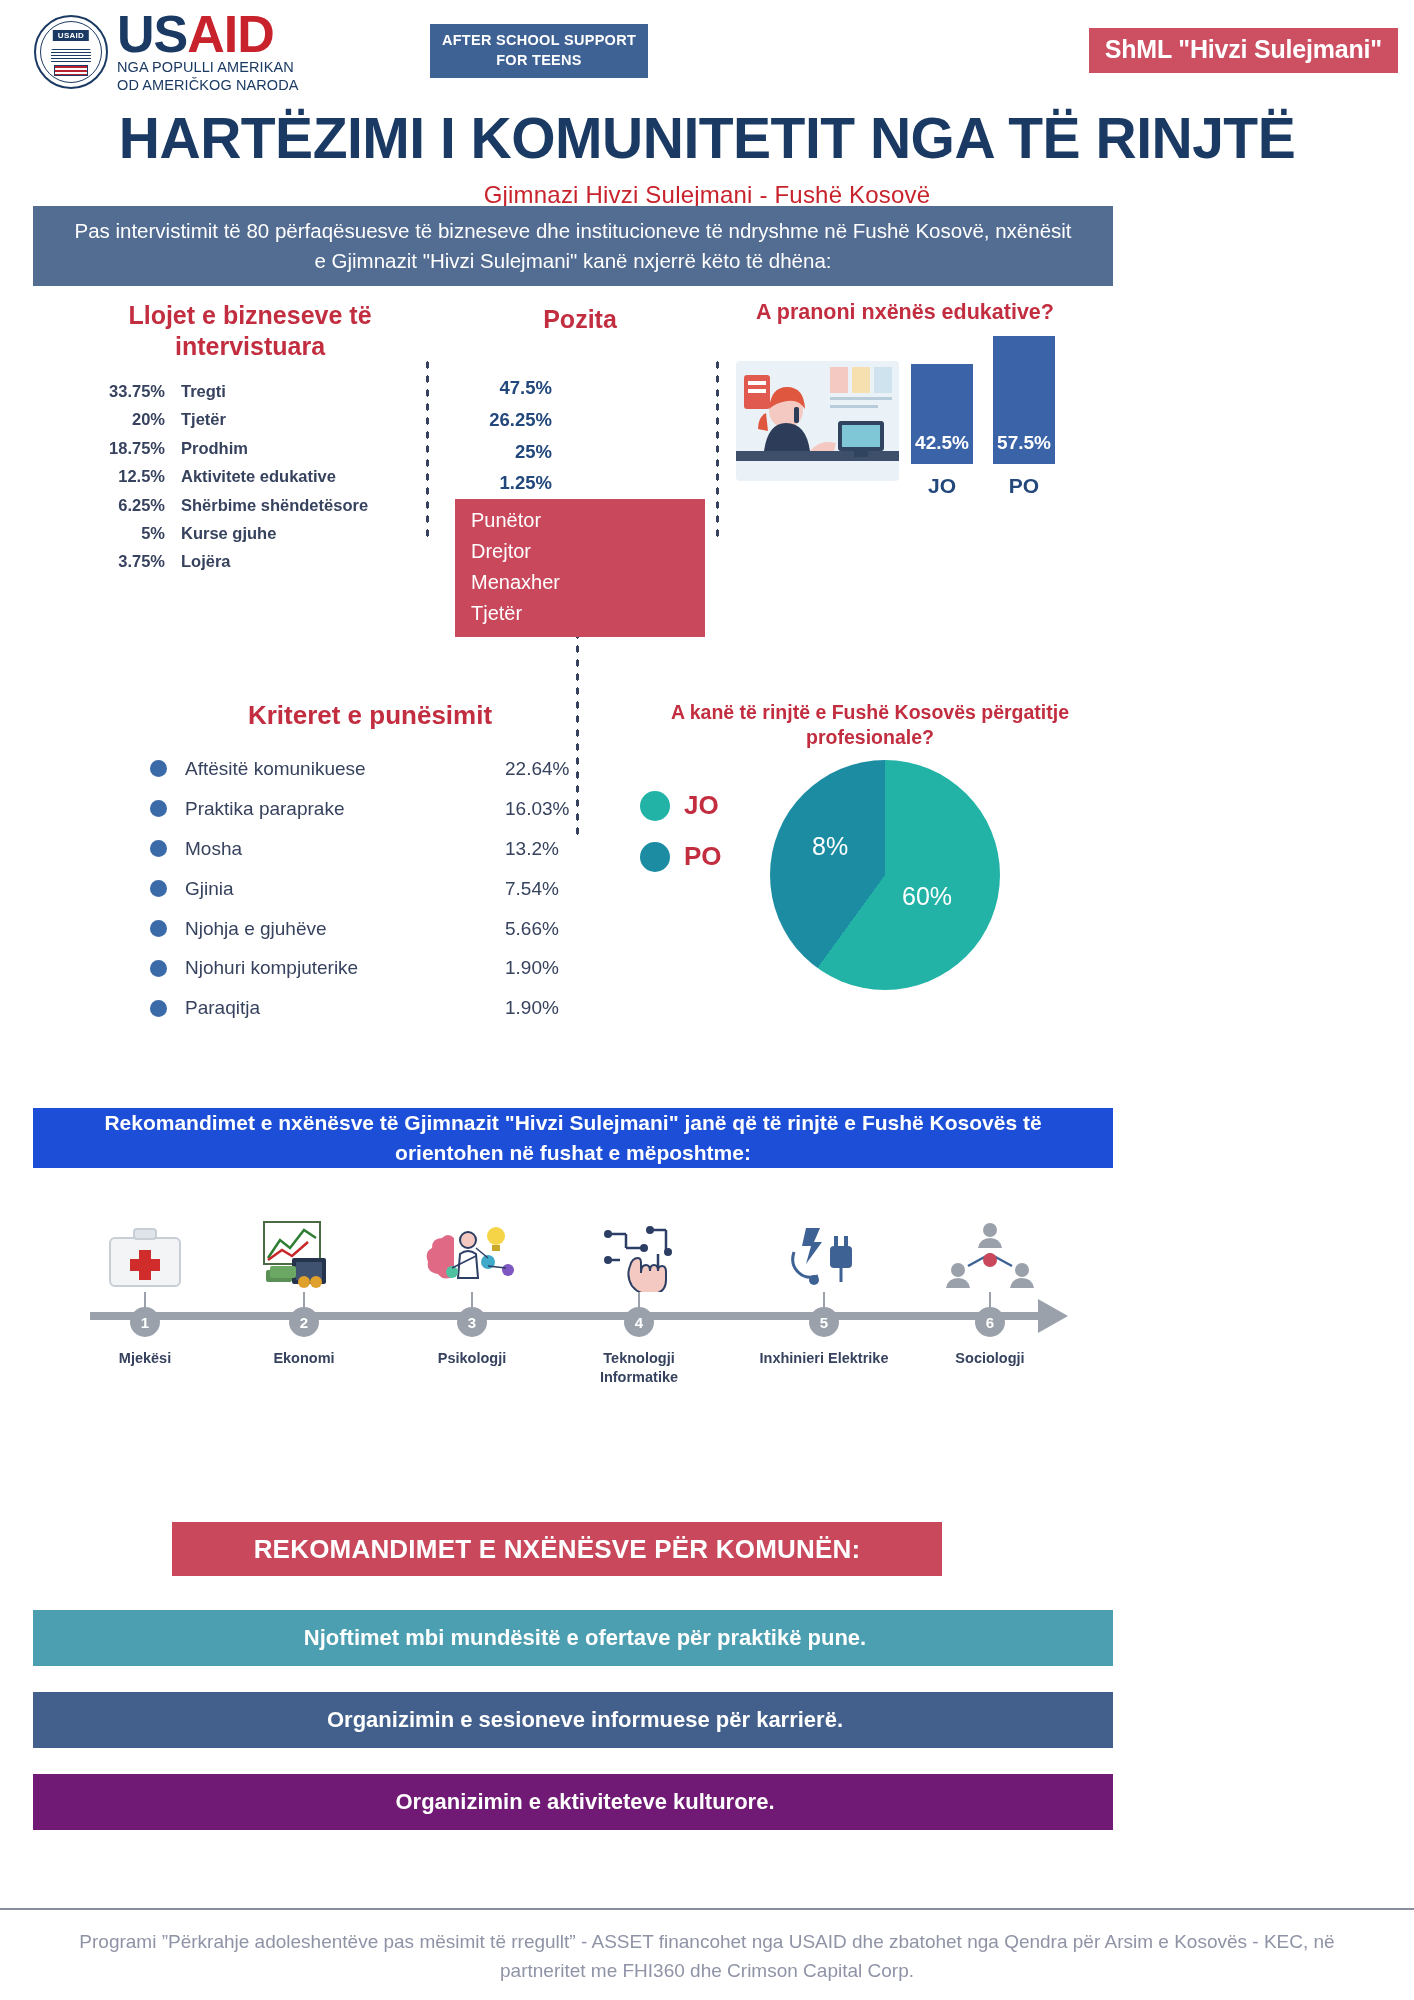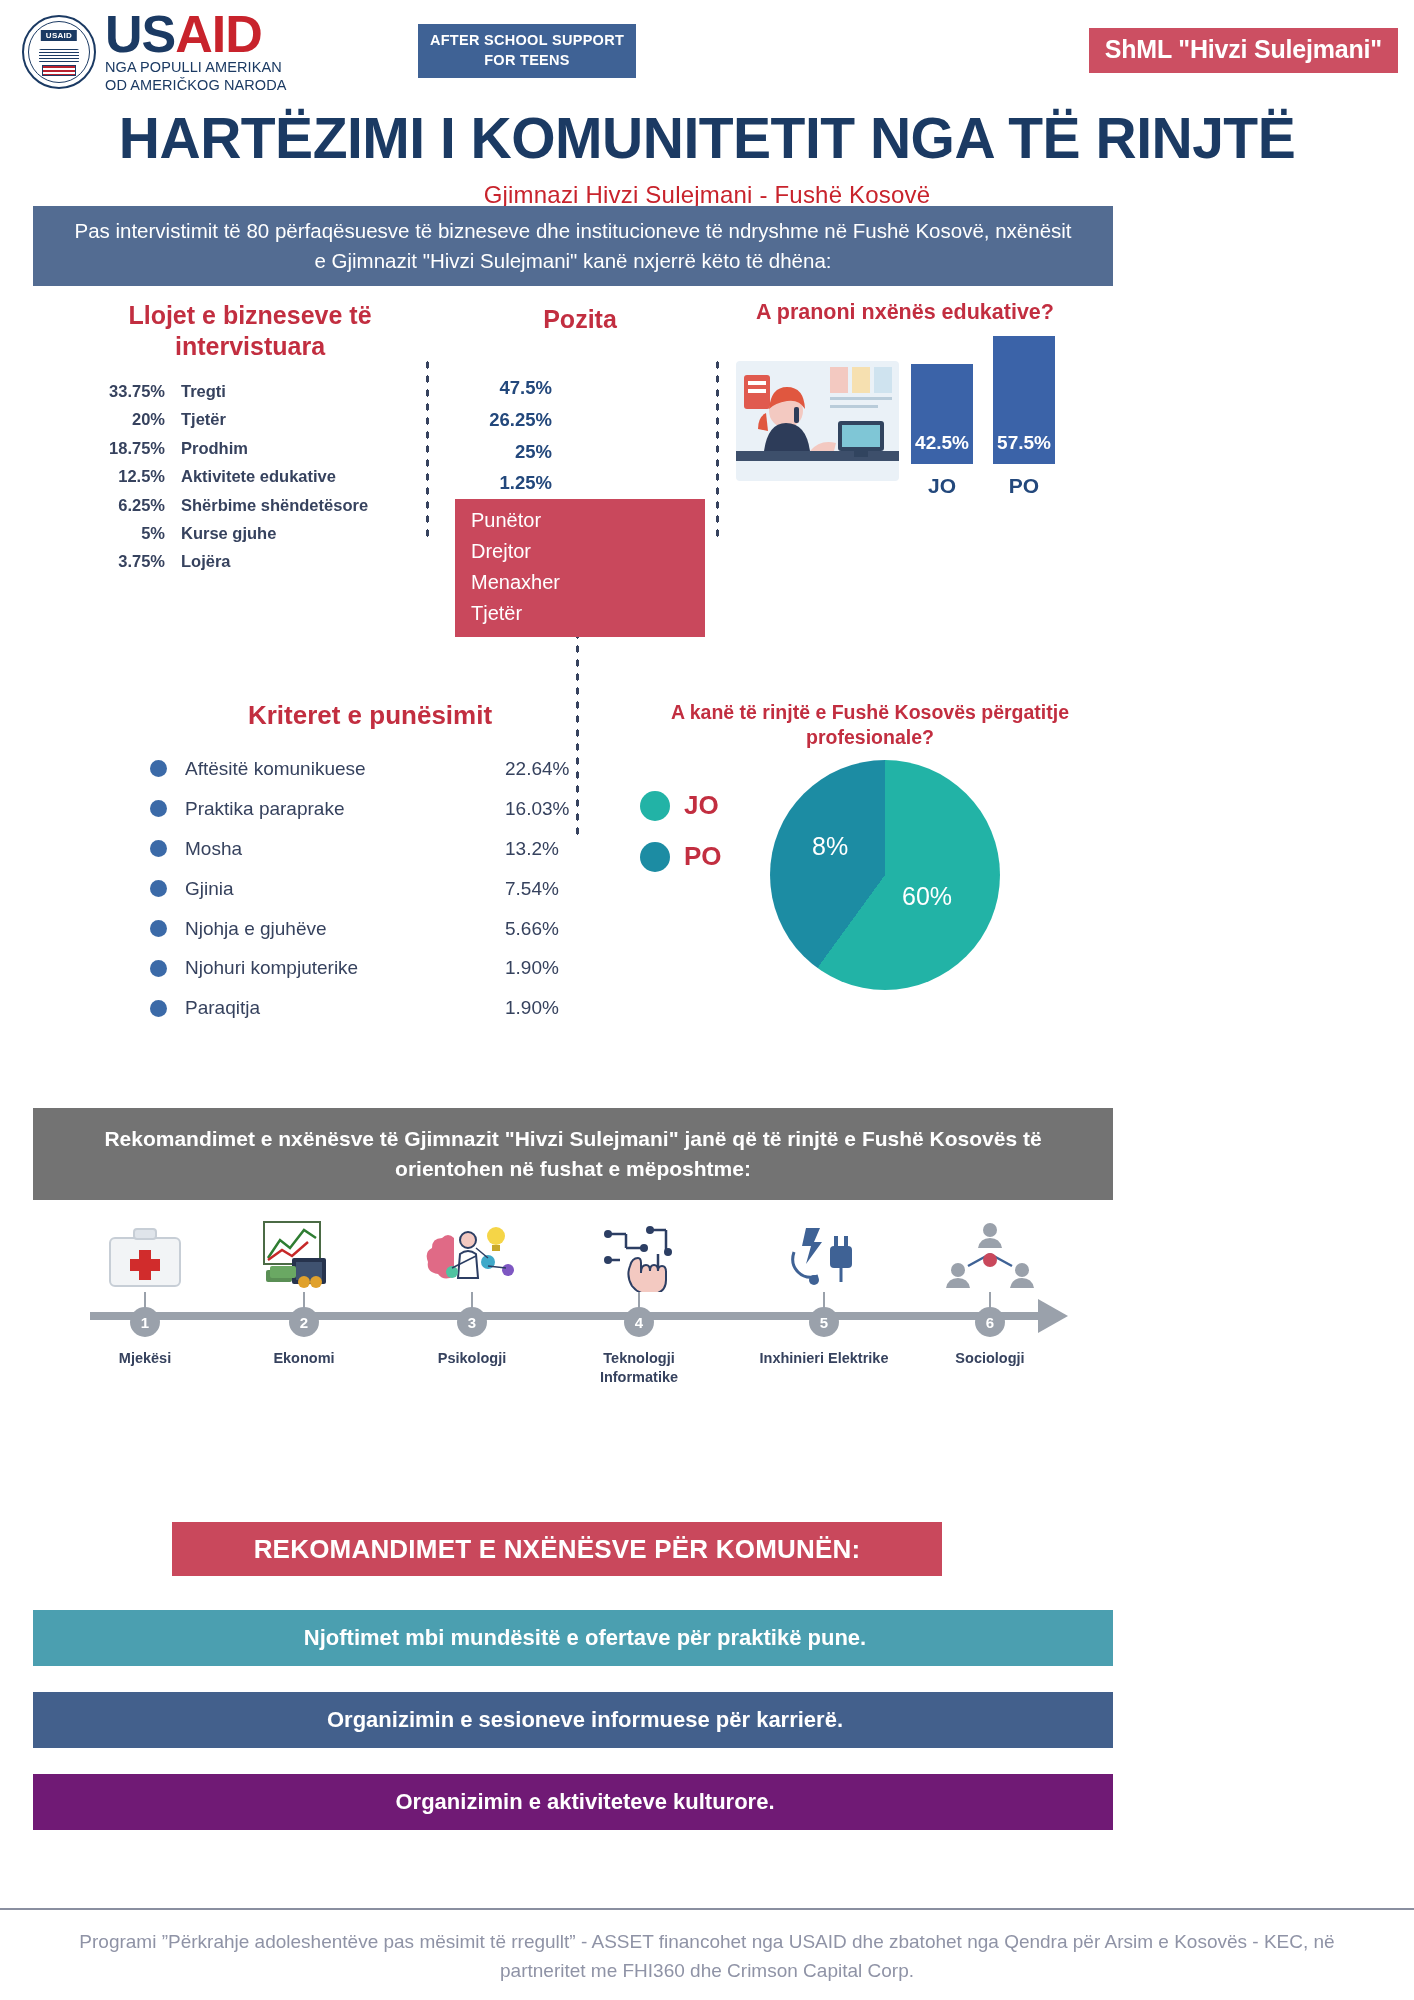--- a/index.html
+++ b/index.html
@@ -6,21 +6,21 @@
   body {
     width: 1414px; height: 2000px;
     background: #ffffff;
     font-family: "Liberation Sans", sans-serif;
     position: relative;
     overflow: hidden;
   }
   .page { position: relative; width: 1414px; height: 2000px; }
 
   
-  .header { position: relative; height: 95px; }
+  .header { position: relative; height: 95px; margin-left: 12px; }
   .usaid-logo { position: absolute; left: 22px; top: 10px; display: flex; align-items: center; }
   .usaid-seal { width: 74px; height: 74px; border-radius: 50%; border: 2px solid #1b3a63;
                 position: relative; background: #fff; flex: 0 0 auto; }
   .usaid-seal .ring { position: absolute; inset: 4px; border-radius: 50%; border: 1px solid #1b3a63; }
   .usaid-seal .badge { position: absolute; left: 50%; top: 13px; transform: translateX(-50%);
                        background: #1b3a63; color: #fff; font-size: 8px; font-weight: bold;
                        padding: 1px 5px; letter-spacing: .3px; }
   .usaid-seal .hands { position: absolute; left: 50%; top: 32px; transform: translateX(-50%);
                        width: 40px; height: 14px; background: repeating-linear-gradient(
                        180deg, #1b3a63 0 1px, #fff 1px 3px); border-radius: 2px; }
@@ -110,22 +110,22 @@
          background: conic-gradient(from 0deg, #22b3a6 0deg 216deg, #1c8ca3 216deg 360deg); }
   .pie-lab { position: absolute; color: #fff; font-size: 25px; }
   .pie-lab-60 { left: 132px; top: 122px; }
   .pie-lab-40 { left: 42px; top: 72px; }
   .legend { position: absolute; left: 0px; top: 90px; }
   .leg-row { display: flex; align-items: center; margin-bottom: 20px; }
   .leg-dot { width: 30px; height: 30px; border-radius: 50%; margin-right: 14px; }
   .leg-txt { color: #c22e40; font-size: 26px; font-weight: bold; }
 
   
-  .rek-banner { position: absolute; left: 33px; top: 1108px; width: 1080px; height: 92px;
-                background: #737373; color: #fff; display: flex; align-items: center;
+  .rek-banner { position: absolute; left: 33px; top: 1108px; width: 1080px; height: 60px;
+                background: #1d4ed8; color: #fff; display: flex; align-items: center;
                 justify-content: center; text-align: center; font-size: 21px; font-weight: bold;
                 line-height: 1.45; padding: 0 40px; }
 
   
   .timeline { position: absolute; left: 70px; top: 1210px; width: 1020px; height: 180px; }
   .tl-axis { position: absolute; left: 20px; top: 102px; width: 950px; height: 8px; background: #9aa1ab; }
   .tl-arrow { position: absolute; left: 968px; top: 89px; width: 0; height: 0;
               border-top: 17px solid transparent; border-bottom: 17px solid transparent;
               border-left: 30px solid #9aa1ab; }
   .tl-item { position: absolute; width: 150px; text-align: center; }

